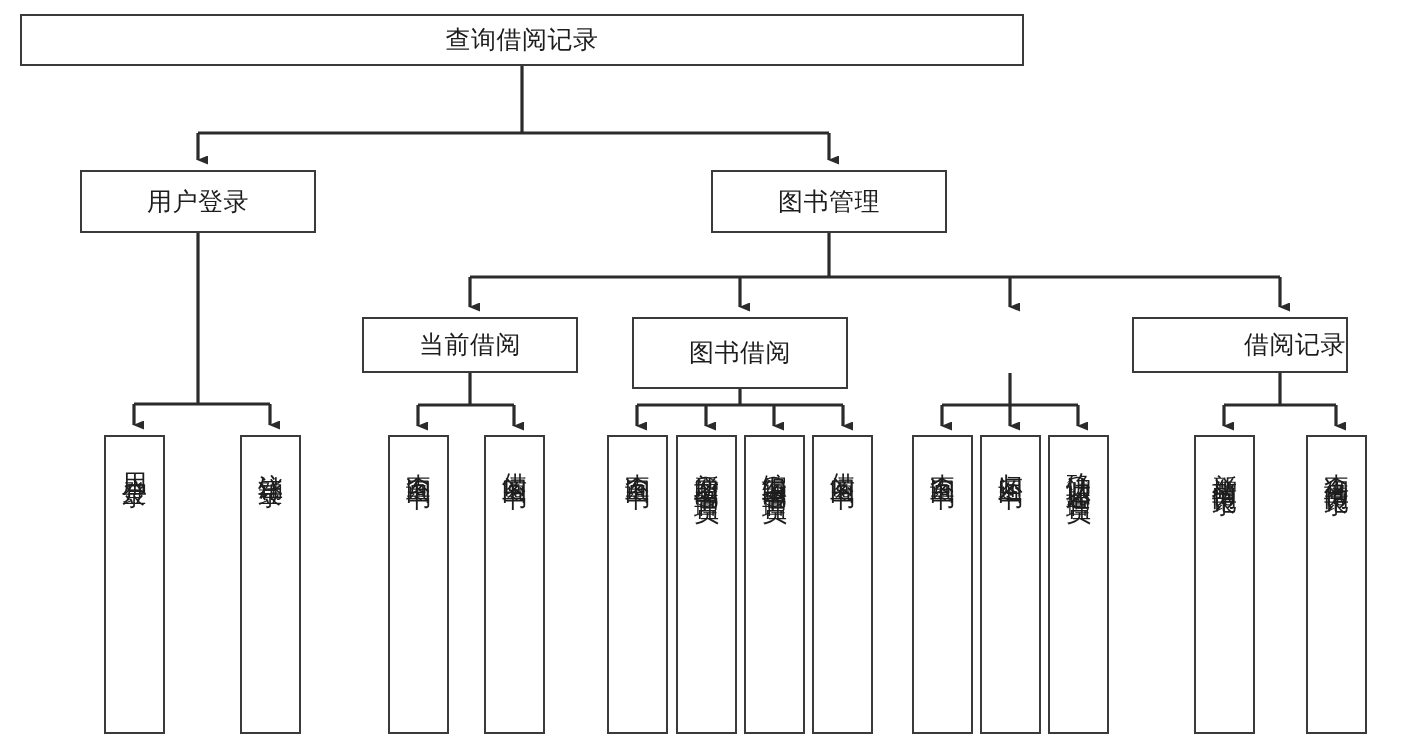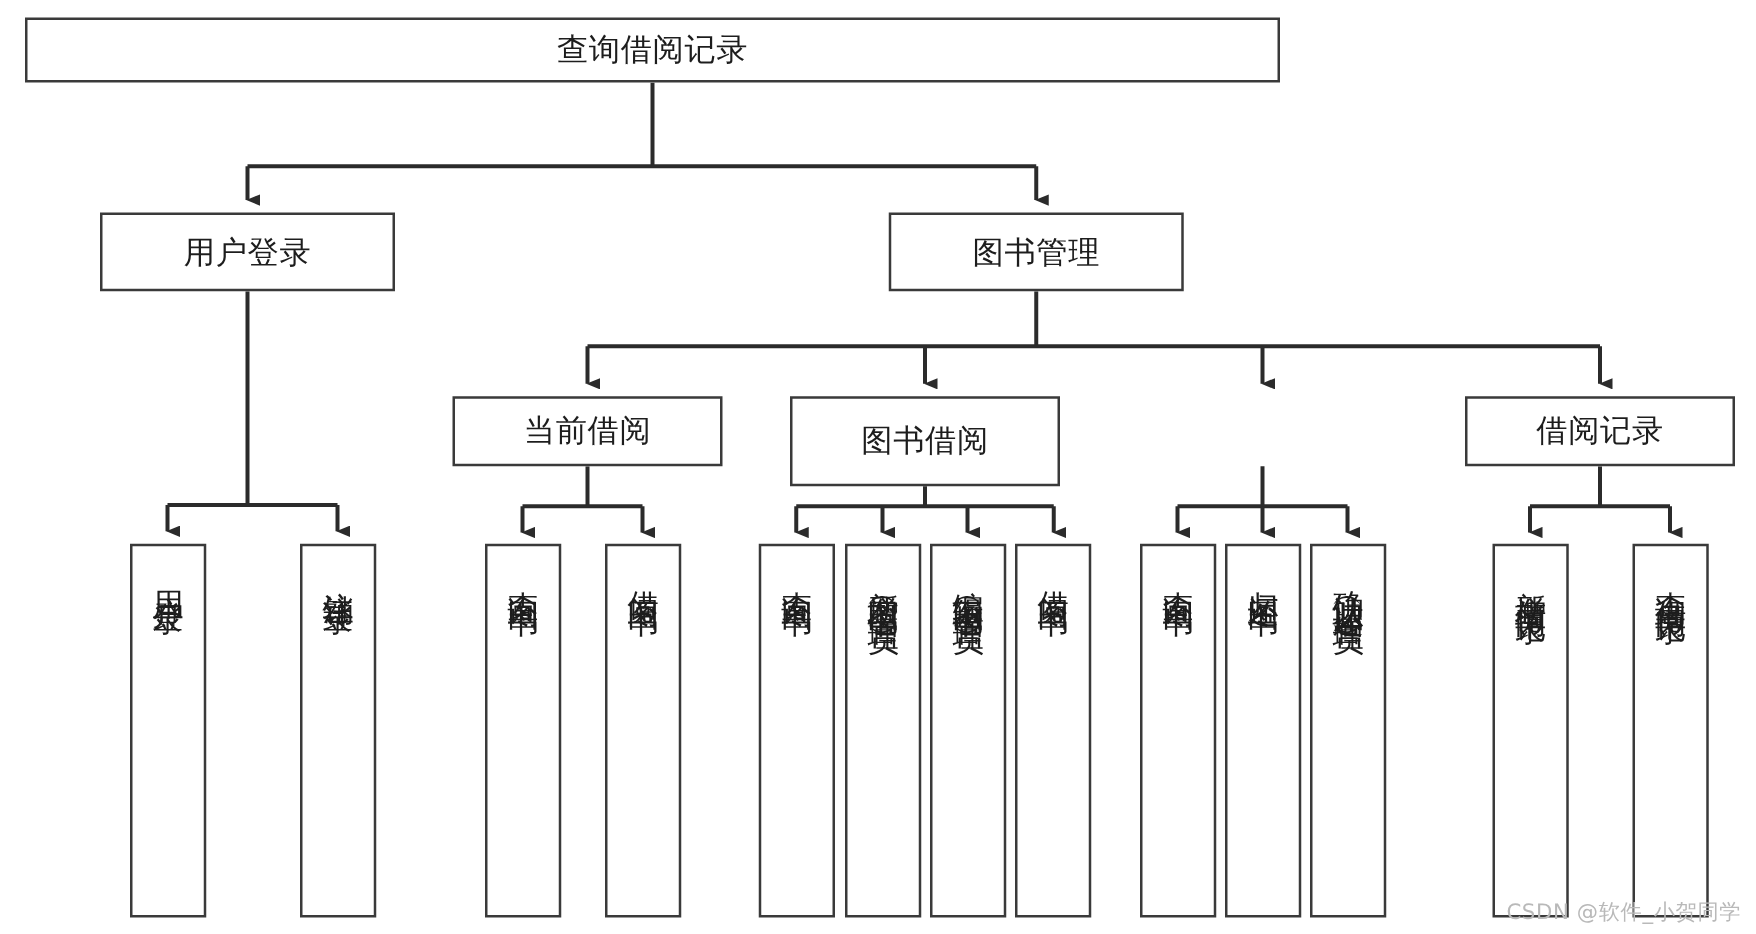--- a/index.html
+++ b/index.html
@@ -141,21 +141,21 @@
   <div class="node h" style="left:711px; top:170px; width:236px; height:63px;justify-content:center;">
     <span class="lbl">图书管理</span>
   </div>
 
   <div class="node h" style="left:362px; top:317px; width:216px; height:56px;">
     <span class="lbl">当前借阅</span>
   </div>
   <div class="node h" style="left:632px; top:317px; width:216px; height:72px;">
     <span class="lbl">图书借阅</span>
   </div>
-  <div class="node h" style="left:1172px; top:317px; width:216px; height:56px;">
+  <div class="node h" style="left:1132px; top:317px; width:216px; height:56px;justify-content:flex-end;">
     <span class="lbl">借阅记录</span>
   </div>
 
   <div class="node v" style="left:104px; top:435px; width:61px; height:299px;">
     <span class="lbl">用户登录</span>
   </div>
   <div class="node v" style="left:240px; top:435px; width:61px; height:299px;">
     <span class="lbl">注销登录</span>
   </div>
 
@@ -189,15 +189,14 @@
     <span class="lbl">确认归还（管理员）</span>
   </div>
 
   <div class="node v" style="left:1194px; top:435px; width:61px; height:299px;">
     <span class="lbl">新增借阅记录</span>
   </div>
   <div class="node v" style="left:1306px; top:435px; width:61px; height:299px;">
     <span class="lbl">查询借阅记录</span>
   </div>
 
-  <div id="watermark">CSDN @软件_小贺同学</div>
 
 </div>
 
 </body></html>

